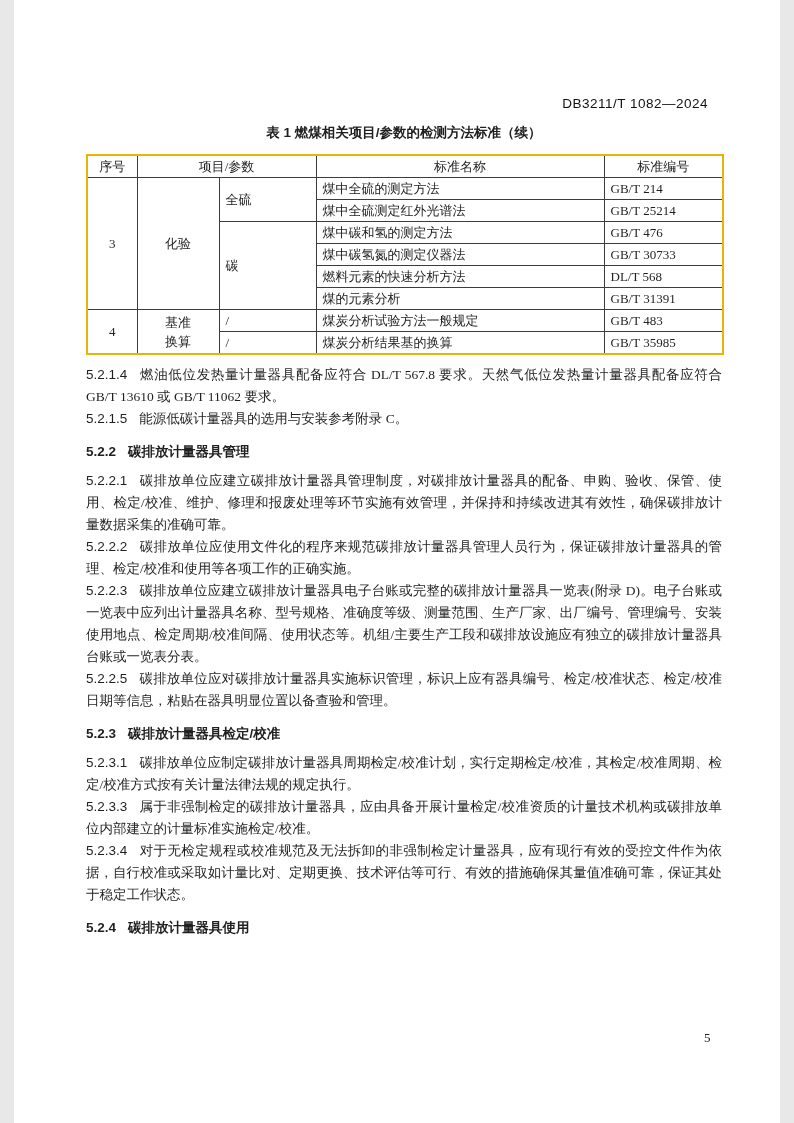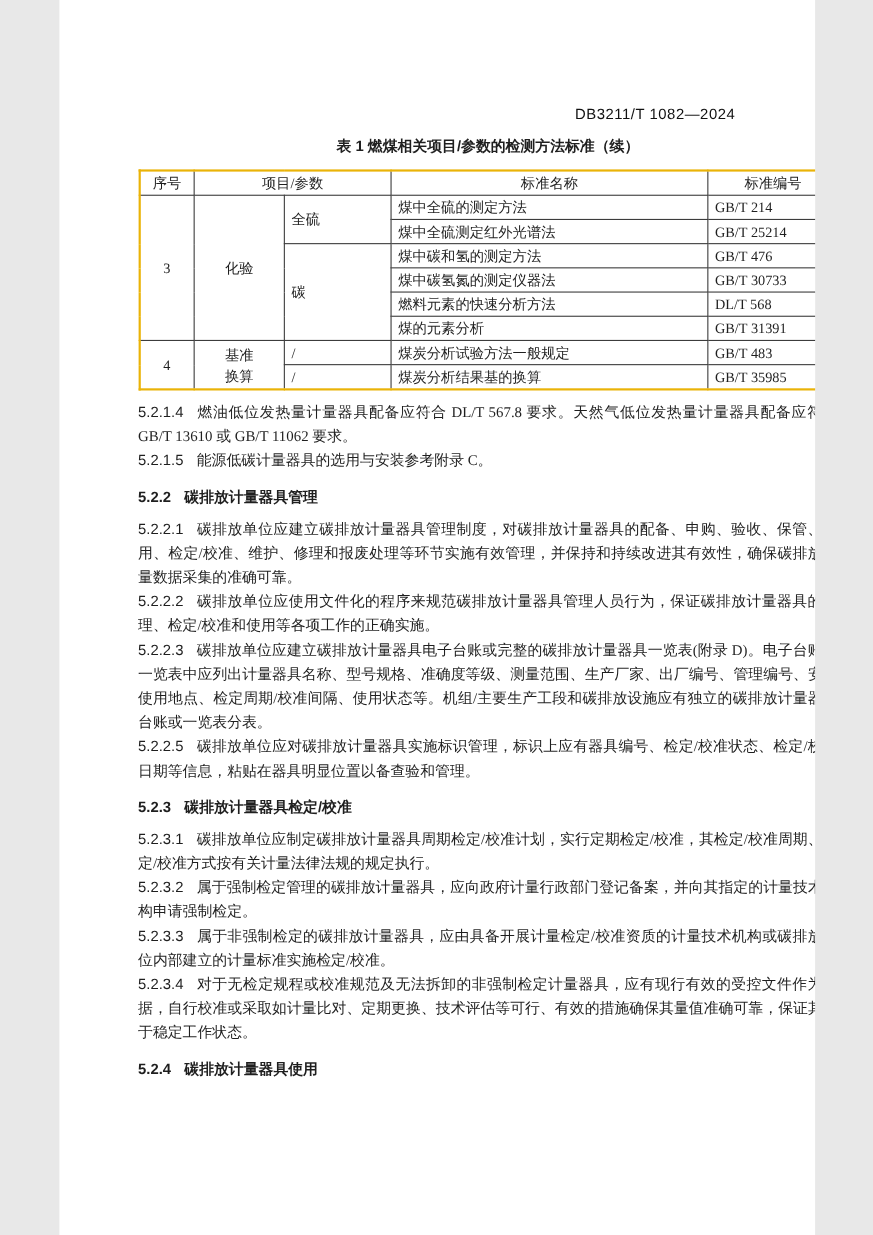--- a/index.html
+++ b/index.html
@@ -1,18 +1,18 @@
 <!DOCTYPE html>
 <html><head>
 <meta charset="utf-8">
 <style>
   html,body{margin:0;padding:0;background:#e8e8e8;}
   .page{
     position:relative;
-    width:687px;height:1123px;
+    width:766px;height:1123px;
     margin:0 auto;
     background:#ffffff;
     color:#1f1f1f;
     font-family:"Liberation Serif", serif;
     overflow:hidden;
     box-sizing:border-box;
   }
   .doc-header{
     position:absolute;
     top:96px;right:72px;
@@ -162,21 +162,20 @@
       <h3 class="sect"><span class="num">5.2.2</span><span>碳排放计量器具管理</span></h3>
 
       <p class="clause"><span class="num">5.2.2.1</span><span>碳排放单位应建立碳排放计量器具管理制度，对碳排放计量器具的配备、申购、验收、保管、使用、检定/校准、维护、修理和报废处理等环节实施有效管理，并保持和持续改进其有效性，确保碳排放计量数据采集的准确可靠。</span></p>
       <p class="clause"><span class="num">5.2.2.2</span><span>碳排放单位应使用文件化的程序来规范碳排放计量器具管理人员行为，保证碳排放计量器具的管理、检定/校准和使用等各项工作的正确实施。</span></p>
       <p class="clause"><span class="num">5.2.2.3</span><span>碳排放单位应建立碳排放计量器具电子台账或完整的碳排放计量器具一览表(附录 D)。电子台账或一览表中应列出计量器具名称、型号规格、准确度等级、测量范围、生产厂家、出厂编号、管理编号、安装使用地点、检定周期/校准间隔、使用状态等。机组/主要生产工段和碳排放设施应有独立的碳排放计量器具台账或一览表分表。</span></p>
       <p class="clause"><span class="num">5.2.2.5</span><span>碳排放单位应对碳排放计量器具实施标识管理，标识上应有器具编号、检定/校准状态、检定/校准日期等信息，粘贴在器具明显位置以备查验和管理。</span></p>
 
       <h3 class="sect"><span class="num">5.2.3</span><span>碳排放计量器具检定/校准</span></h3>
 
       <p class="clause"><span class="num">5.2.3.1</span><span>碳排放单位应制定碳排放计量器具周期检定/校准计划，实行定期检定/校准，其检定/校准周期、检定/校准方式按有关计量法律法规的规定执行。</span></p>
-      <p class="clause"><span class="num">5.2.3.2</span><span>属于强制检定管理的碳排放计量器具，应向政府计量行政部门登记备案，并向其指定的计量技术机构申请强制检定。</span></p>
       <p class="clause"><span class="num">5.2.3.3</span><span>属于非强制检定的碳排放计量器具，应由具备开展计量检定/校准资质的计量技术机构或碳排放单位内部建立的计量标准实施检定/校准。</span></p>
       <p class="clause"><span class="num">5.2.3.4</span><span>对于无检定规程或校准规范及无法拆卸的非强制检定计量器具，应有现行有效的受控文件作为依据，自行校准或采取如计量比对、定期更换、技术评估等可行、有效的措施确保其量值准确可靠，保证其处于稳定工作状态。</span></p>
 
       <h3 class="sect"><span class="num">5.2.4</span><span>碳排放计量器具使用</span></h3>
     </div>
 
   </div>
 
   <div class="page-number">5</div>
 

